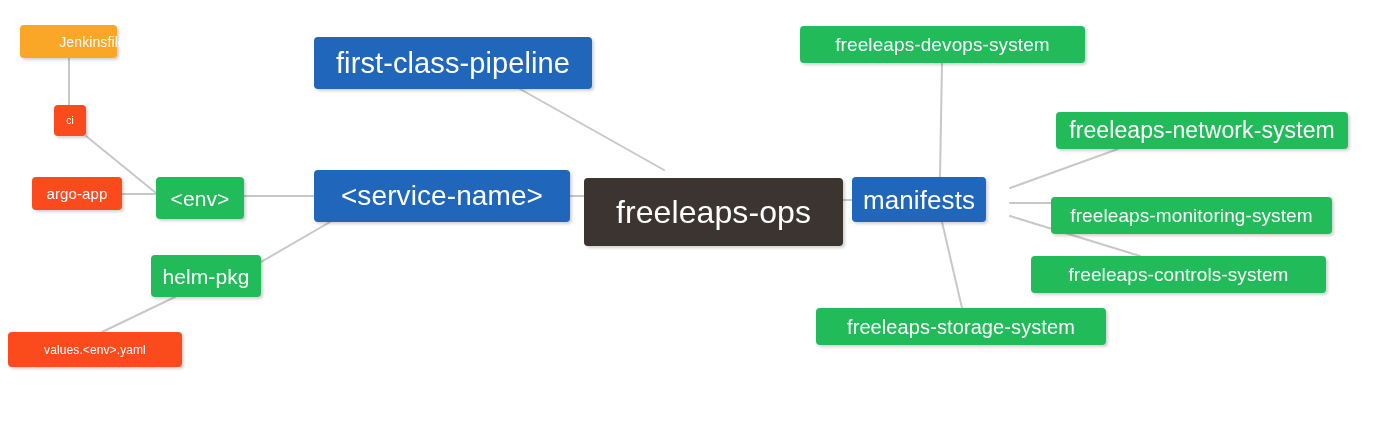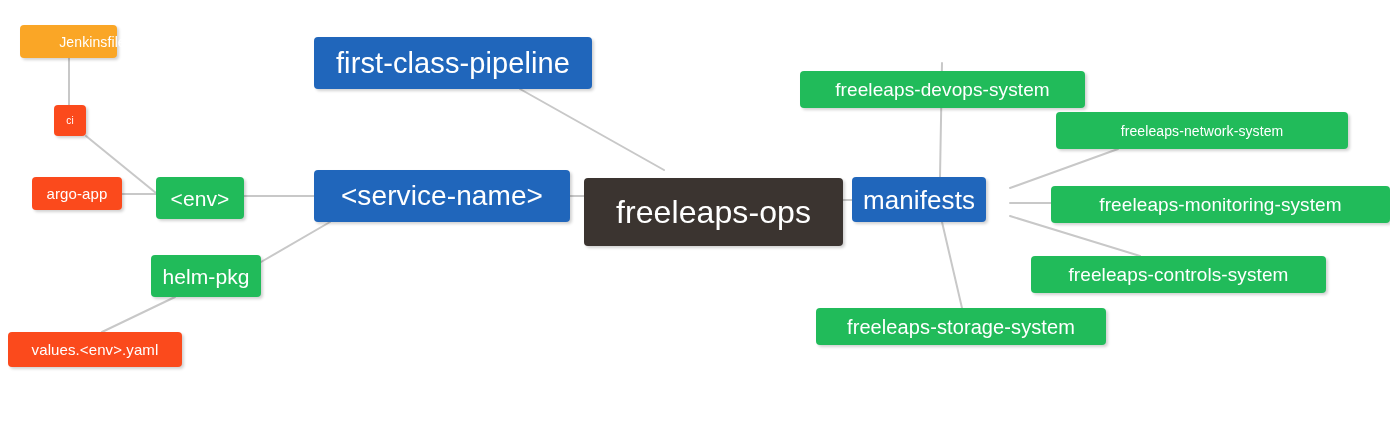--- a/index.html
+++ b/index.html
@@ -60,24 +60,24 @@
       <line x1="940" y1="177" x2="942" y2="63" stroke="#c8c8c8" stroke-width="2" stroke-linecap="round"></line>
       <line x1="1010" y1="188" x2="1118" y2="149" stroke="#c8c8c8" stroke-width="2" stroke-linecap="round"></line>
       <line x1="1010" y1="203" x2="1051" y2="203" stroke="#c8c8c8" stroke-width="2" stroke-linecap="round"></line>
       <line x1="1010" y1="216" x2="1140" y2="256" stroke="#c8c8c8" stroke-width="2" stroke-linecap="round"></line>
       <line x1="942" y1="222" x2="962" y2="308" stroke="#c8c8c8" stroke-width="2" stroke-linecap="round"></line>
     </svg>
 <div class="node n-orange" style="left: 20px; top: 25px; width: 97px; height: 33px; font-size: 14px;">Jenkinsfile</div>
     <div class="node n-red" style="left: 54px; top: 105px; width: 32px; height: 31px; font-size: 10px;">ci</div>
     <div class="node n-red" style="left: 32px; top: 177px; width: 90px; height: 33px; font-size: 15px;">argo-app</div>
     <div class="node n-green" style="left: 156px; top: 177px; width: 88px; height: 42px; font-size: 21px;">&lt;env&gt;</div>
-    <div class="node n-red" style="left: 8px; top: 332px; width: 174px; height: 35px; font-size: 15px;">values.&lt;env&gt;.yaml</div>
+    <div class="node n-red" style="left: 8px; top: 332px; width: 174px; height: 35px; font-size: 12px;">values.&lt;env&gt;.yaml</div>
     <div class="node n-green" style="left: 151px; top: 255px; width: 110px; height: 42px; font-size: 21px;">helm-pkg</div>
     <div class="node n-blue" style="left: 314px; top: 37px; width: 278px; height: 52px; font-size: 29px;">first-class-pipeline</div>
     <div class="node n-blue" style="left: 314px; top: 170px; width: 256px; height: 52px; font-size: 28px;">&lt;service-name&gt;</div>
     <div class="node n-root" style="left: 584px; top: 170px; width: 259px; height: 68px; font-size: 32px; margin-top: 8px;">freeleaps-ops</div>
     <div class="node n-blue" style="left: 852px; top: 177px; width: 134px; height: 45px; font-size: 26px;">manifests</div>
-    <div class="node n-green" style="left: 800px; top: 26px; width: 285px; height: 37px; font-size: 19px; margin-top: 45px;">freeleaps-devops-system</div>
-    <div class="node n-green" style="left: 1056px; top: 112px; width: 292px; height: 37px; font-size: 14px;">freeleaps-network-system</div>
-    <div class="node n-green" style="left: 1051px; top: 186px; width: 339px; height: 37px; font-size: 19px;">freeleaps-monitoring-system</div>
+    <div class="node n-green" style="left: 800px; top: 26px; width: 285px; height: 37px; font-size: 19px;">freeleaps-devops-system</div>
+    <div class="node n-green" style="left: 1056px; top: 112px; width: 292px; height: 37px; font-size: 23px;">freeleaps-network-system</div>
+    <div class="node n-green" style="left: 1051px; top: 197px; width: 281px; height: 37px; font-size: 19px;">freeleaps-monitoring-system</div>
     <div class="node n-green" style="left: 1031px; top: 256px; width: 295px; height: 37px; font-size: 19px;">freeleaps-controls-system</div>
     <div class="node n-green" style="left: 816px; top: 308px; width: 290px; height: 37px; font-size: 20px;">freeleaps-storage-system</div>
   </div>
 
 </body></html>

